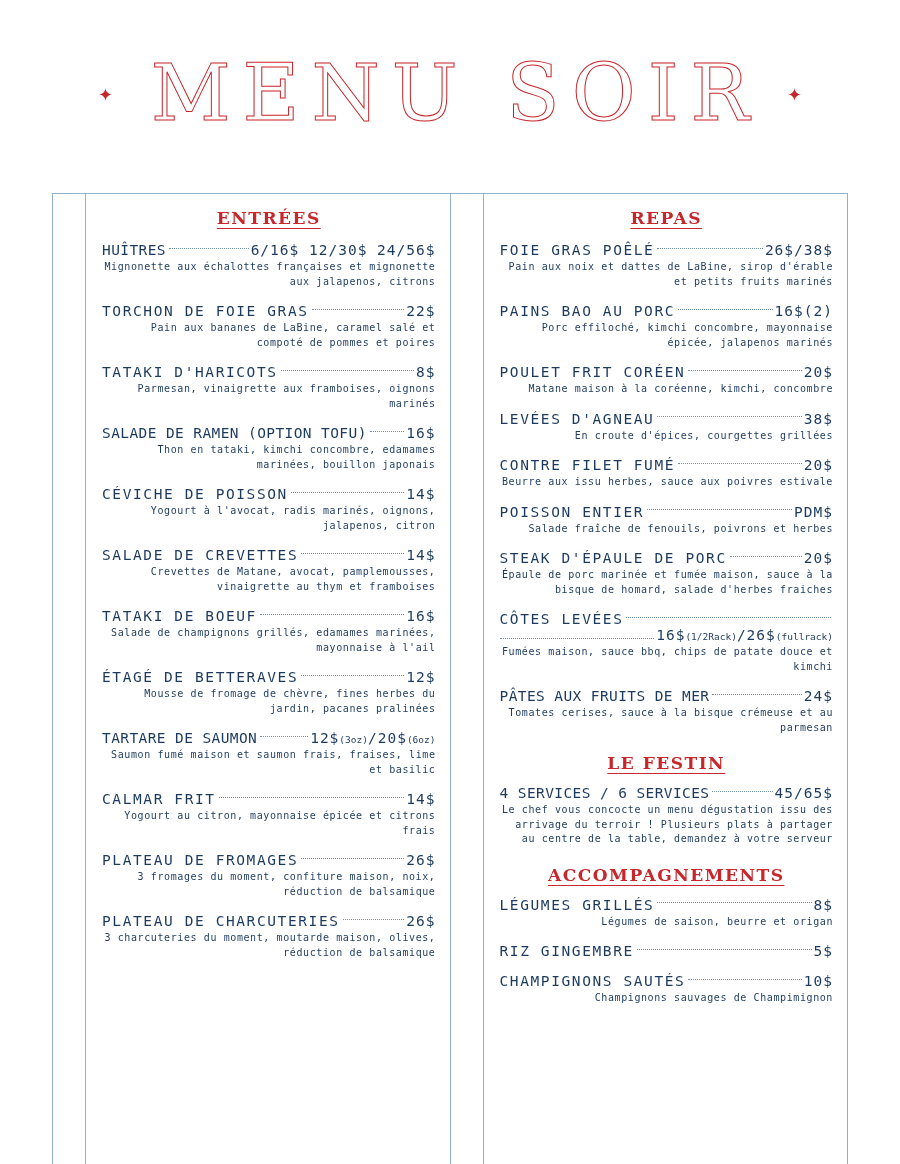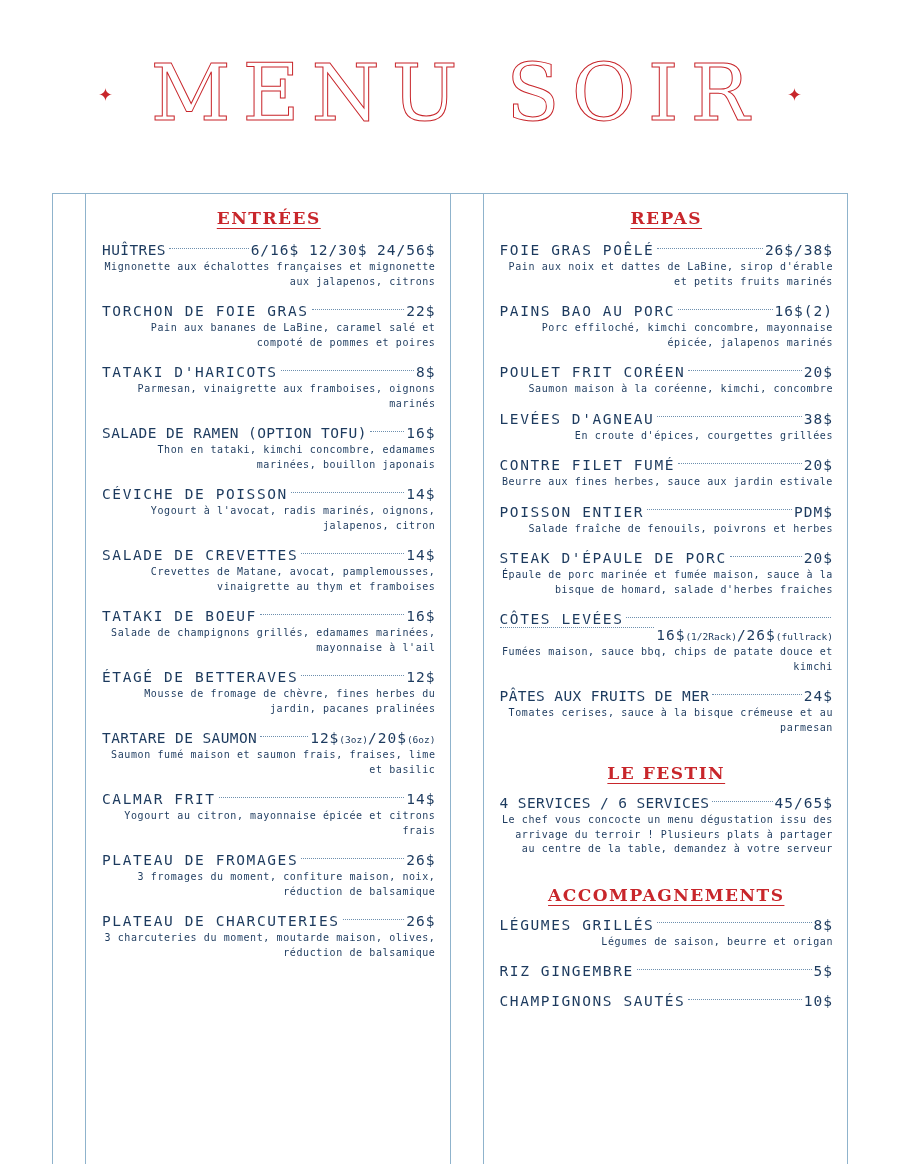--- a/index.html
+++ b/index.html
@@ -77,21 +77,21 @@
     font-family: "DejaVu Serif", serif;
     font-weight: bold;
     color: #c8262b;
     font-size: 17px;
     letter-spacing: 1.5px;
     text-decoration: underline;
     text-underline-offset: 4px;
     margin: 2px 0 14px 0;
   }
   .section-title.mid {
-    margin-top: 28px;
+    margin-top: 18px;
     margin-bottom: 12px;
   }
 
   .item {
     margin-bottom: 14px;
   }
   .item-head {
     display: flex;
     align-items: center;
     width: 100%;
@@ -121,21 +121,21 @@
     font-size: 10px;
     line-height: 1.45;
     letter-spacing: 0.6px;
     margin-top: 2px;
     color: #1c3a5e;
     text-align: right;
   }
   .item-head.tight { letter-spacing: 0.4px; }
   .price-line2 {
     display: flex;
-    align-items: flex-start;
+    align-items: flex-end;
     font-size: 14.5px;
     letter-spacing: 1px;
   }
   .price-line2 .dots { margin-left: 0; }
 </style>
 </head>
 <body>
 
 <div class="header">
   <span class="spark">✦</span>
@@ -281,39 +281,39 @@
       </div>
       <div class="item-desc">Porc effiloché, kimchi concombre, mayonnaise épicée, jalapenos marinés</div>
     </div>
 
     <div class="item">
       <div class="item-head">
         <span class="item-name">POULET FRIT CORÉEN</span>
         <span class="dots"></span>
         <span class="item-price">20$</span>
       </div>
-      <div class="item-desc">Saumon maison à la coréenne, kimchi, concombre</div>
+      <div class="item-desc">Matane maison à la coréenne, kimchi, concombre</div>
     </div>
 
     <div class="item">
       <div class="item-head">
         <span class="item-name">LEVÉES D'AGNEAU</span>
         <span class="dots"></span>
         <span class="item-price">38$</span>
       </div>
       <div class="item-desc">En croute d'épices, courgettes grillées</div>
     </div>
 
     <div class="item">
       <div class="item-head">
         <span class="item-name">CONTRE FILET FUMÉ</span>
         <span class="dots"></span>
         <span class="item-price">20$</span>
       </div>
-      <div class="item-desc">Beurre aux fines herbes, sauce aux jardin estivale</div>
+      <div class="item-desc">Beurre aux issu herbes, sauce aux poivres estivale</div>
     </div>
 
     <div class="item">
       <div class="item-head">
         <span class="item-name">POISSON ENTIER</span>
         <span class="dots"></span>
         <span class="item-price">PDM$</span>
       </div>
       <div class="item-desc">Salade fraîche de fenouils, poivrons et herbes</div>
     </div>
@@ -377,15 +377,16 @@
         <span class="item-price">5$</span>
       </div>
     </div>
 
     <div class="item">
       <div class="item-head">
         <span class="item-name">CHAMPIGNONS SAUTÉS</span>
         <span class="dots"></span>
         <span class="item-price">10$</span>
       </div>
+      <div class="item-desc">Champignons sauvages de Champimignon</div>
     </div>
   </div>
 </div>
 
 </body></html>

